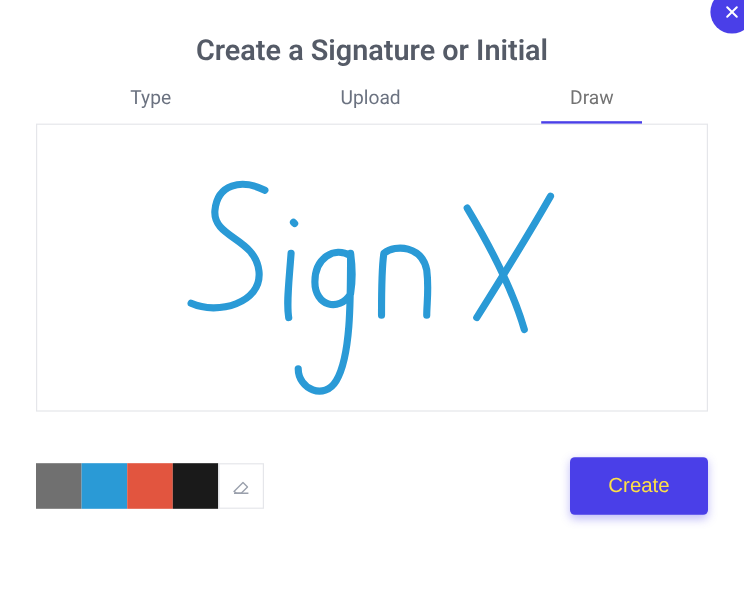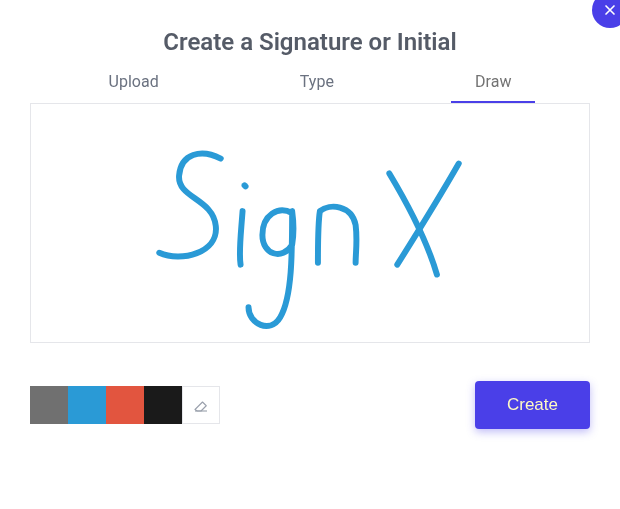--- a/index.html
+++ b/index.html
@@ -89,21 +89,21 @@
       border: 1px solid #e5e6ea;
       display: flex;
       align-items: center;
       justify-content: center;
       cursor: pointer;
       background: #fff;
     }
     .eraser svg { width: 18px; height: 18px; }
     .create-btn {
       background: #4a3fe8;
-      color: #fef9c3;
+      color: #fde047;
       font-size: 17px;
       padding: 14px 32px;
       border: none;
       border-radius: 4px;
       cursor: pointer;
       box-shadow: 0 3px 8px rgba(74,63,232,0.35);
     }
   </style>
 </head>
 <body>
@@ -111,22 +111,22 @@
 <div class="close-btn">
   <svg viewBox="0 0 24 24">
     <path d="M6 6 L18 18 M18 6 L6 18" stroke="#fff" stroke-width="2.5" stroke-linecap="round"></path>
   </svg>
 </div>
 
 <div class="container">
   <h1 class="title">Create a Signature or Initial</h1>
 
   <div class="tabs">
+    <div class="tab">Type</div>
     <div class="tab">Upload</div>
-    <div class="tab">Type</div>
     <div class="tab active">Draw</div>
   </div>
 
   <div class="canvas-area">
     <svg viewBox="0 0 560 240">
       <g fill="none" stroke-width="6" stroke-linecap="round" stroke-linejoin="round" stroke="#2a9ad6">
 
         <path d="M 190 55 C 170 45, 150 50, 148 72 C 146 95, 182 95, 185 123 C 188 150, 150 160, 128 150"></path>
 
         <path d="M 214 82 l 1 1"></path>

